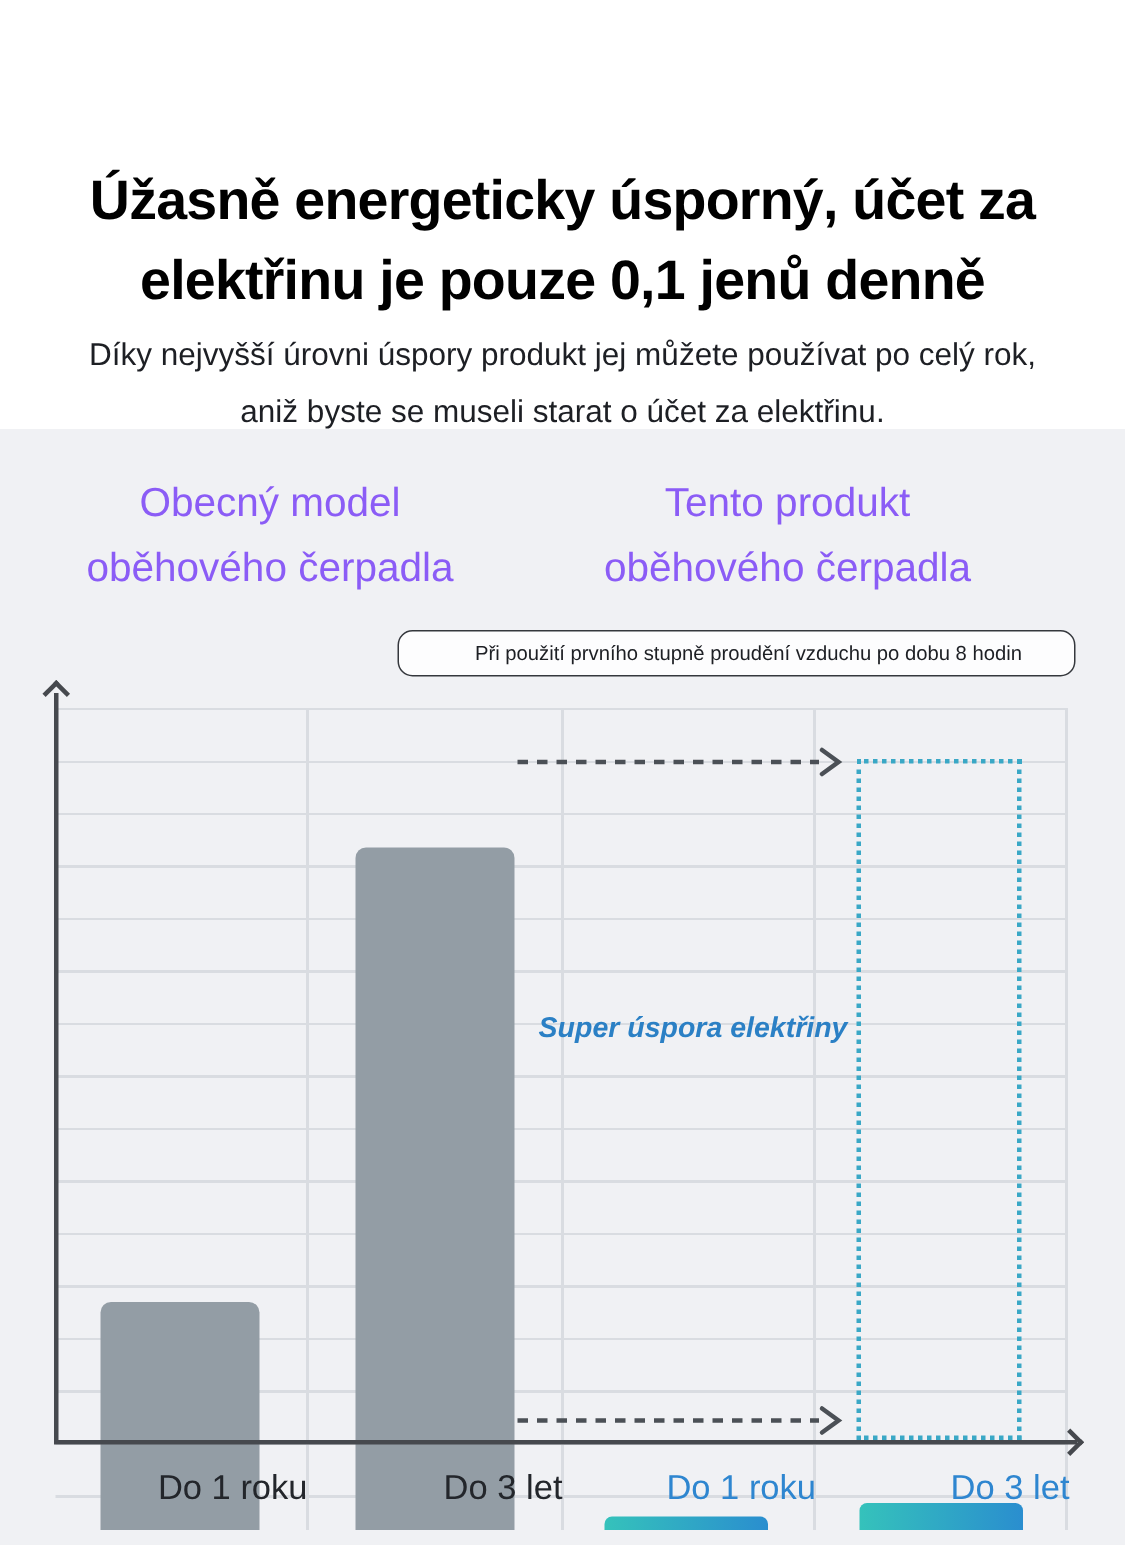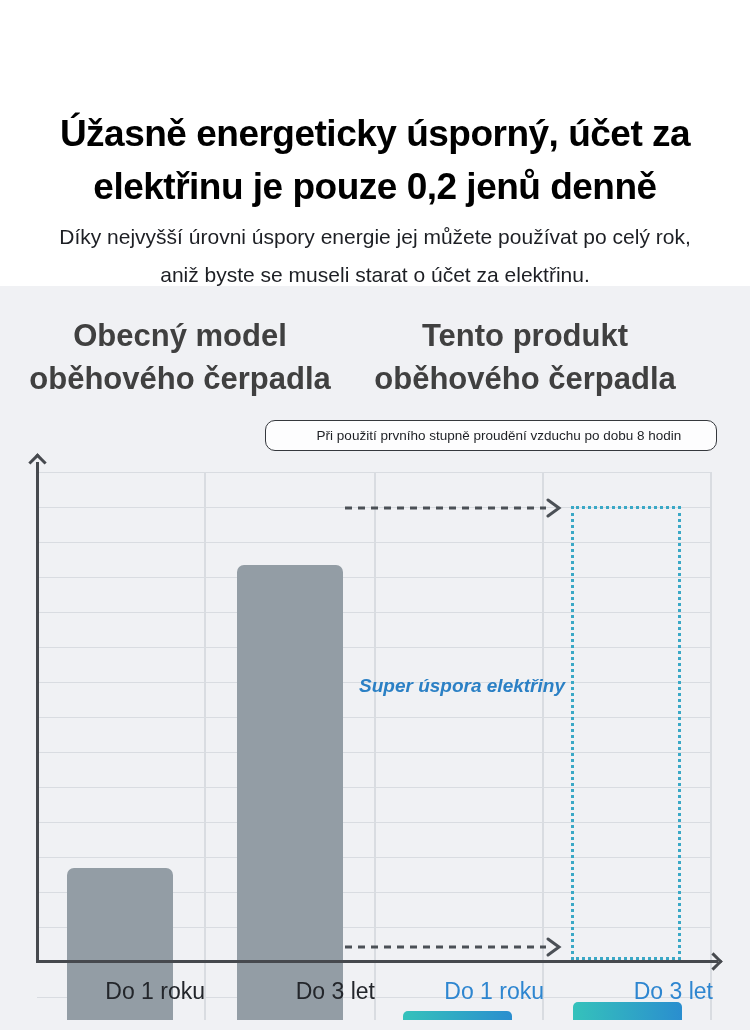--- a/index.html
+++ b/index.html
@@ -6,22 +6,22 @@
   .page{position:relative;width:750px;height:1030px;background:#ffffff;overflow:hidden;
         font-family:"Liberation Sans",sans-serif;color:#17191e;}
   
   .hero{position:absolute;top:0;left:0;width:750px;height:286px;background:#ffffff;}
   .hero-title{position:absolute;top:82px;left:0;width:750px;text-align:center;
               font-size:37px;line-height:53px;font-weight:700;letter-spacing:-0.5px;color:#000000;}
   .hero-sub{position:absolute;top:197px;left:40px;width:670px;text-align:center;
             font-size:21px;line-height:38px;font-weight:400;color:#1d1f24;}
   
   .lower{position:absolute;top:286px;left:0;width:750px;height:744px;background:#f0f1f4;}
-  .col-heading{position:absolute;text-align:center;font-size:31px;line-height:43px;
-               font-weight:700;color:#404040;}
+  .col-heading{position:absolute;text-align:center;font-size:27px;line-height:43px;
+               font-weight:400;color:#8b5cf6;}
   .col-heading.left{left:5px;top:28px;width:350px;}
   .col-heading.right{left:355px;top:28px;width:340px;}
   .badge{position:absolute;top:134px;height:31px;box-sizing:border-box;
          background:#fdfdfe;border:1.5px solid #35383d;border-radius:10px;
          display:flex;align-items:center;justify-content:center;color:#1d1f24;white-space:nowrap;}
   .badge.left{left:85px;width:150px;font-size:14.5px;}
   .badge.right{left:265px;width:452px;font-size:13.5px;padding-left:16px;}
   
   .plot{position:absolute;left:37px;top:186px;width:675px;height:548px;box-sizing:border-box;
         border-right:2px solid #d9dce1;
@@ -53,22 +53,22 @@
              font-size:23px;line-height:27px;color:#23262b;}
   .cat-label.c1{left:35px;} .cat-label.c2{left:205px;}
   .cat-label.c3{left:374px;} .cat-label.c4{left:543px;}
 </style>
 </head>
 <body>
 
 <div class="page">
 
   <div class="hero">
-    <h1 class="hero-title"><span>Úžasně energeticky úsporný, účet za</span><br><span>elektřinu je pouze 0,2 jenů denně</span></h1>
-    <p class="hero-sub">Díky nejvyšší úrovni úspory energie jej můžete používat po celý rok, aniž byste se museli starat o účet za elektřinu.</p>
+    <h1 class="hero-title"><span>Úžasně energeticky úsporný, účet za</span><br><span>elektřinu je pouze 0,1 jenů denně</span></h1>
+    <p class="hero-sub">Díky nejvyšší úrovni úspory produkt jej můžete používat po celý rok, aniž byste se museli starat o účet za elektřinu.</p>
   </div>
 
   <div class="lower">
 
     <div class="col-heading left"><span>Obecný model</span><br><span>oběhového čerpadla</span></div>
 
     <div class="col-heading right"><span>Tento produkt</span><br><span>oběhového čerpadla</span></div>
 
     <div class="badge right">Při použití prvního stupně proudění vzduchu po dobu 8 hodin</div>
 

